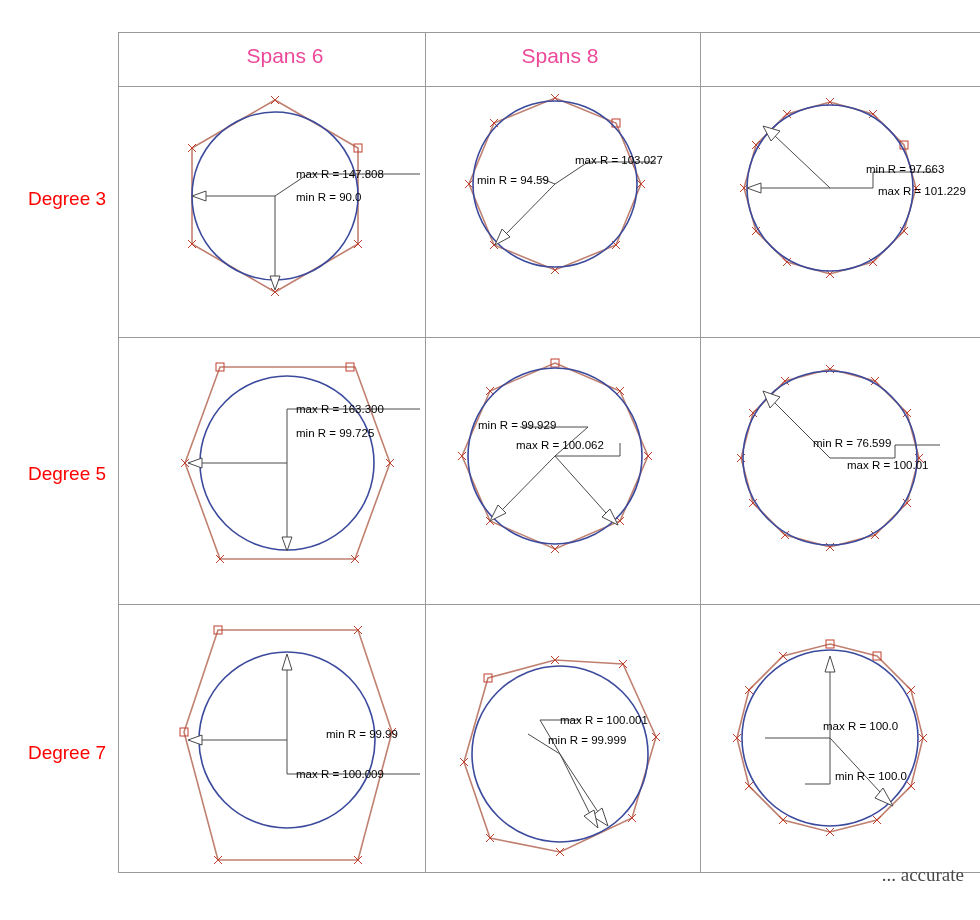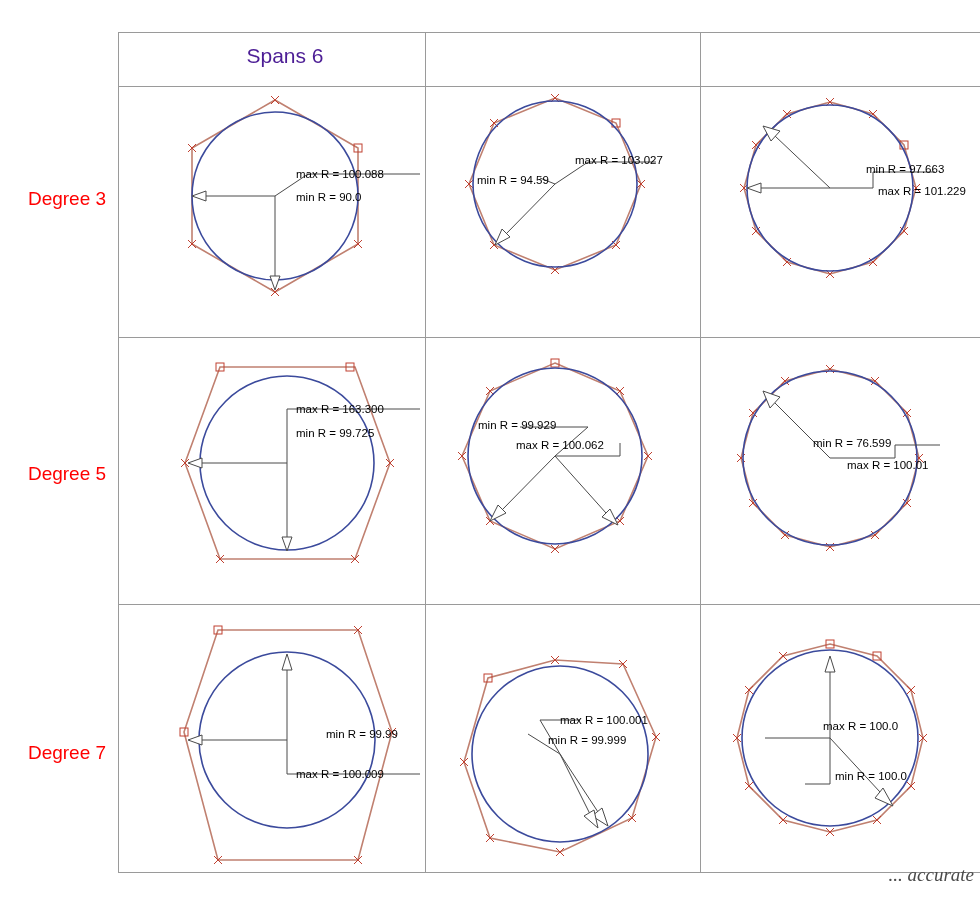--- a/index.html
+++ b/index.html
@@ -23,21 +23,21 @@
   }
   .gridline.h { height: 1px; left: 118px; width: 862px; }
   .gridline.v { width: 1px; top: 32px; height: 840px; }
 
   
   .col-header {
     position: absolute;
     top: 44px;
     width: 280px;
     text-align: center;
-    color: #4c1d95;
+    color: #ec4899;
     font-size: 21px;
     font-family: "Liberation Sans", sans-serif;
   }
   .row-header {
     position: absolute;
     left: 8px;
     width: 118px;
     text-align: center;
     color: #ff0000;
     font-size: 19px;
@@ -54,43 +54,43 @@
   .ann {
     position: absolute;
     font-size: 11.5px;
     color: #000000;
     white-space: nowrap;
     font-family: "Liberation Sans", sans-serif;
   }
 
   .footnote {
     position: absolute;
-    right: 6px;
+    right: 16px;
     bottom: 34px;
     font-size: 19px;
-    font-style: italic;
     color: #4a4a4a;
     font-family: "Liberation Serif", serif;
   }
 </style>
 </head>
 <body>
 
 <div id="page">
 
   <div class="gridline h" style="top:32px;"></div>
   <div class="gridline h" style="top:86px;"></div>
   <div class="gridline h" style="top:337px;"></div>
   <div class="gridline h" style="top:604px;"></div>
   <div class="gridline h" style="top:872px;"></div>
   <div class="gridline v" style="left:118px;"></div>
   <div class="gridline v" style="left:425px;"></div>
   <div class="gridline v" style="left:700px;"></div>
 
   <div class="col-header" style="left:145px;">Spans 6</div>
+  <div class="col-header" style="left:420px;">Spans 8</div>
 
   <div class="row-header" style="top:188px;">Degree 3</div>
   <div class="row-header" style="top:463px;">Degree 5</div>
   <div class="row-header" style="top:742px;">Degree 7</div>
 
   <div class="cell" style="left:140px; top:90px;">
     <svg width="280" height="245" viewBox="0 0 280 245">
       <g>
         <polygon points="135,10 218,58 218,154 135,202 52,154 52,58" fill="none" stroke="#c08070" stroke-width="1.6"></polygon>
       </g>
@@ -107,21 +107,21 @@
         <line x1="135" y1="106" x2="135" y2="188"></line>
         <polygon points="135,200 130,186 140,186" fill="#ffffff" stroke="#4a4a4a"></polygon>
       </g>
       <g stroke="#4a4a4a" stroke-width="1" fill="none">
         <line x1="135" y1="106" x2="66" y2="106"></line>
         <polygon points="52,106 66,101 66,111" fill="#ffffff" stroke="#4a4a4a"></polygon>
       </g>
       <line x1="135" y1="106" x2="168" y2="84" stroke="#4a4a4a" stroke-width="1"></line>
       <line x1="168" y1="84" x2="290" y2="84" stroke="#4a4a4a" stroke-width="1"></line>
     </svg>
-    <span class="ann" style="left:156px; top:78px;">max R = 100.088</span>
+    <span class="ann" style="left:156px; top:78px;">max R = 147.808</span>
     <span class="ann" style="left:156px; top:101px;">min R = 90.0</span>
   </div>
 
   <div class="cell" style="left:420px; top:90px;">
     <svg width="280" height="245" viewBox="0 0 280 245">
       <g>
         <polygon points="135,8 196,33 221,94 196,155 135,180 74,155 49,94 74,33" fill="none" stroke="#c08070" stroke-width="1.6"></polygon>
       </g>
       <g stroke="#c04030" stroke-width="1" fill="none">
         <path d="M131,4 l8,8 M139,4 l-8,8"></path>

